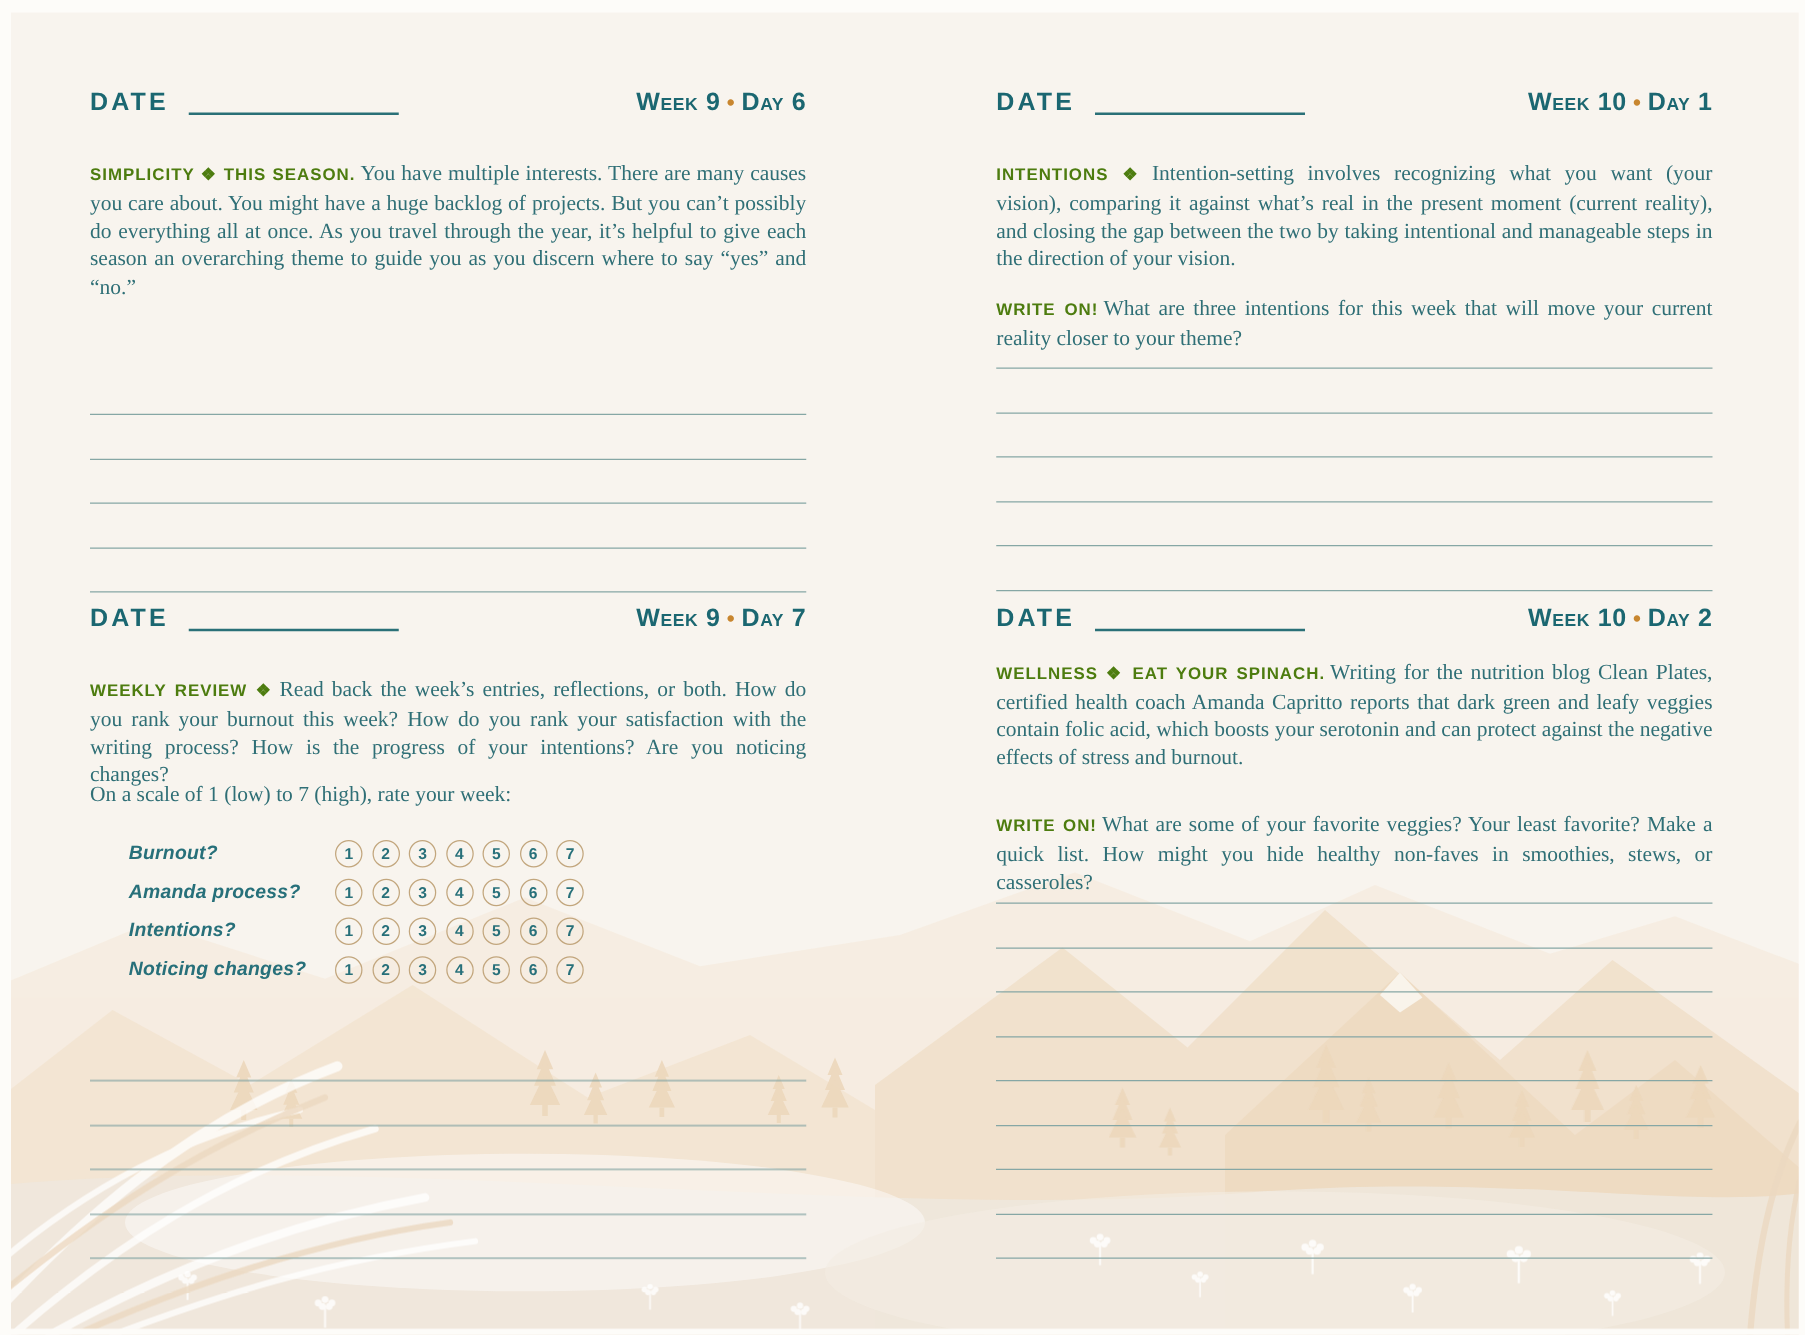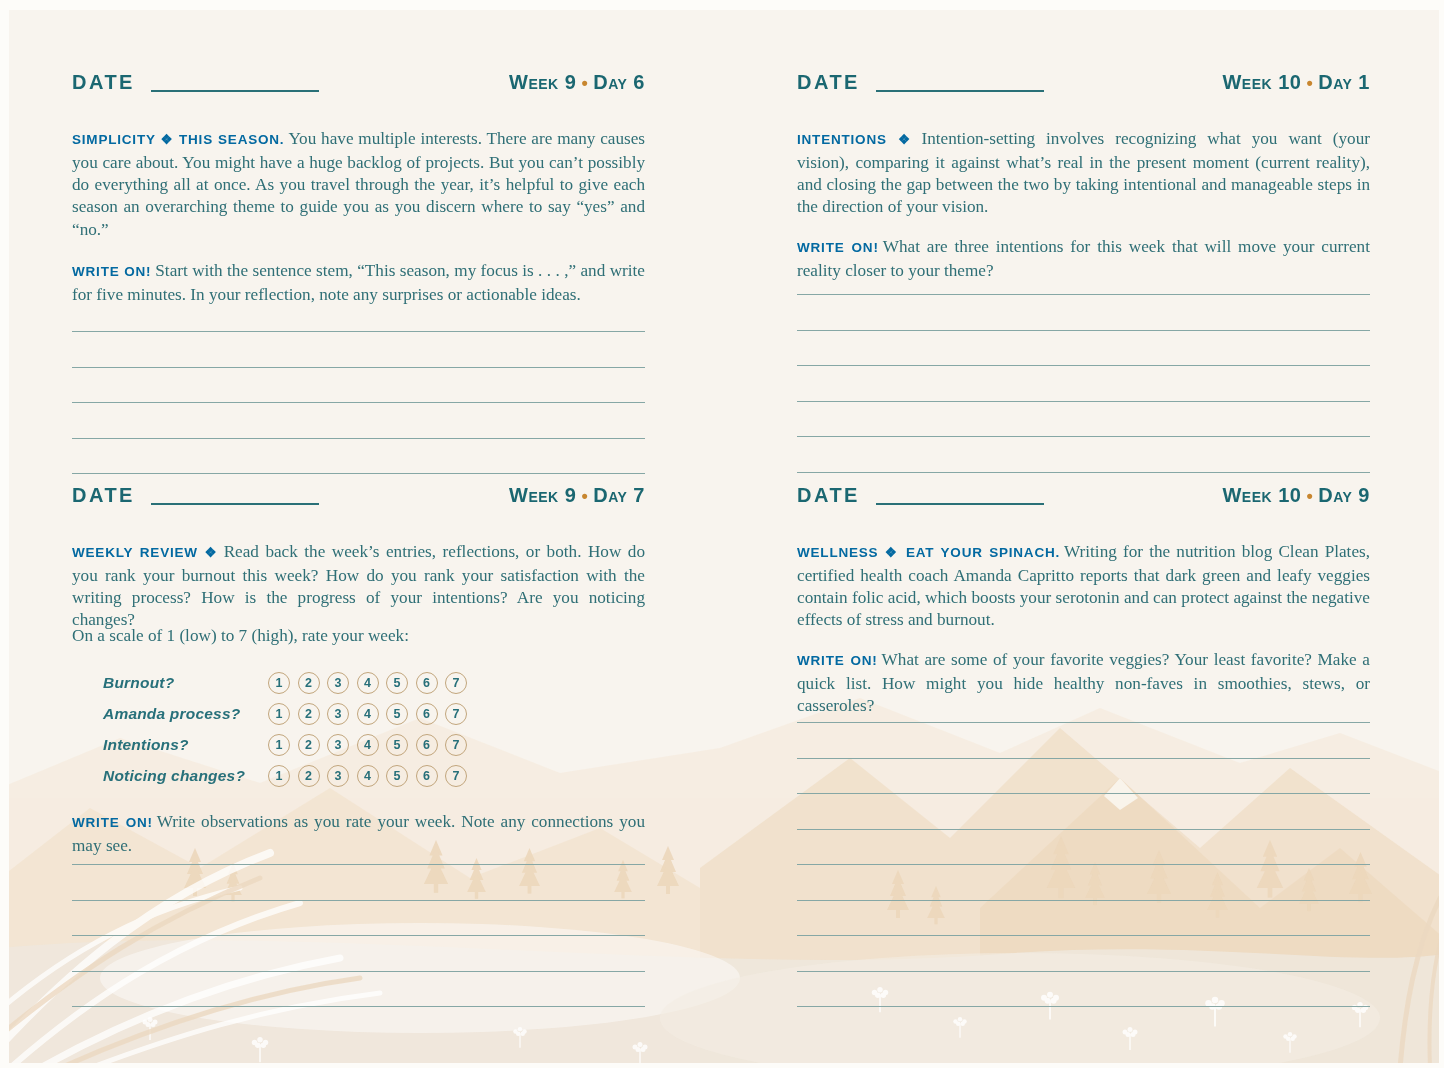--- a/index.html
+++ b/index.html
@@ -40,31 +40,31 @@
   }
   .wd-dot { color:#c8862f; font-size:18px; padding:0 5px; }
 
   
   .para {
     font-size:17.2px; line-height:22.4px; color:#2f6f76;
     text-align:justify; text-justify:inter-word;
   }
   .lead {
     font-family:"Liberation Sans", sans-serif; font-weight:700;
-    font-size:13.5px; letter-spacing:0.8px; color:#0369a1;
+    font-size:13.5px; letter-spacing:0.8px; color:#4d7c0f;
     padding-right:4px;
   }
   .l-para1 { top:111px; }
   .l-wo1   { top:243px; }
   .l-para2 { top:524px; }
   .l-scale { top:608px; }
   .l-wo2   { top:794px; }
   .r-para1 { top:111px; }
   .r-wo1   { top:219px; }
-  .r-para2 { top:524px; }
+  .r-para2 { top:510px; }
   .r-wo2   { top:632px; }
 
   
   .lines {}
   .l-lines1 { top:296.5px; }
   .l-lines2 { top:829.5px; }
   .r-lines1 { top:259.5px; }
   .r-lines2 { top:687.5px; }
   .rule { height:35.5px; border-bottom:1.5px solid #86a7a5; box-sizing:border-box; }
 
@@ -172,21 +172,20 @@
   <div class="edge edge-bottom"></div>
   <div class="edge edge-left"></div>
   <div class="edge edge-right"></div>
 
   <div class="blk col-l hdr hdr1">
     <span class="date-word">DATE</span>
     <span class="date-line"></span>
     <span class="weekday"><span>Week 9</span><span class="wd-dot">•</span><span>Day 6</span></span>
   </div>
   <p class="blk col-l para l-para1"><span class="lead">SIMPLICITY ❖ THIS SEASON.</span><span>You have multiple interests. There are many causes you care about. You might have a huge backlog of projects. But you can’t possibly do everything all at once. As you travel through the year, it’s helpful to give each season an overarching theme to guide you as you discern where to say “yes” and “no.”</span></p>
-  <p class="blk col-l para l-wo1"><span class="lead">WRITE ON!</span><span>Start with the sentence stem, “This season, my focus is . . . ,” and write for five minutes. In your reflection, note any surprises or actionable ideas.</span></p>
   <div class="blk col-l lines l-lines1">
       <div class="rule"></div>
       <div class="rule"></div>
       <div class="rule"></div>
       <div class="rule"></div>
       <div class="rule"></div>
     </div>
 
   <div class="blk col-l hdr hdr2">
     <span class="date-word">DATE</span>
@@ -240,21 +239,20 @@
           <span class="circle">2</span>
           <span class="circle">3</span>
           <span class="circle">4</span>
           <span class="circle">5</span>
           <span class="circle">6</span>
           <span class="circle">7</span>
         </span>
     </div>
   </div>
 
-  <p class="blk col-l para l-wo2"><span class="lead">WRITE ON!</span><span>Write observations as you rate your week. Note any connections you may see.</span></p>
   <div class="blk col-l lines l-lines2">
       <div class="rule"></div>
       <div class="rule"></div>
       <div class="rule"></div>
       <div class="rule"></div>
       <div class="rule"></div>
     </div>
 
   <div class="blk col-r hdr hdr1">
     <span class="date-word">DATE</span>
@@ -268,21 +266,21 @@
       <div class="rule"></div>
       <div class="rule"></div>
       <div class="rule"></div>
       <div class="rule"></div>
       <div class="rule"></div>
     </div>
 
   <div class="blk col-r hdr hdr2">
     <span class="date-word">DATE</span>
     <span class="date-line"></span>
-    <span class="weekday"><span>Week 10</span><span class="wd-dot">•</span><span>Day 9</span></span>
+    <span class="weekday"><span>Week 10</span><span class="wd-dot">•</span><span>Day 2</span></span>
   </div>
   <p class="blk col-r para r-para2"><span class="lead">WELLNESS ❖ EAT YOUR SPINACH.</span><span>Writing for the nutrition blog Clean Plates, certified health coach Amanda Capritto reports that dark green and leafy veggies contain folic acid, which boosts your serotonin and can protect against the negative effects of stress and burnout.</span></p>
   <p class="blk col-r para r-wo2"><span class="lead">WRITE ON!</span><span>What are some of your favorite veggies? Your least favorite? Make a quick list. How might you hide healthy non-faves in smoothies, stews, or casseroles?</span></p>
   <div class="blk col-r lines r-lines2">
       <div class="rule"></div>
       <div class="rule"></div>
       <div class="rule"></div>
       <div class="rule"></div>
       <div class="rule"></div>
       <div class="rule"></div>

